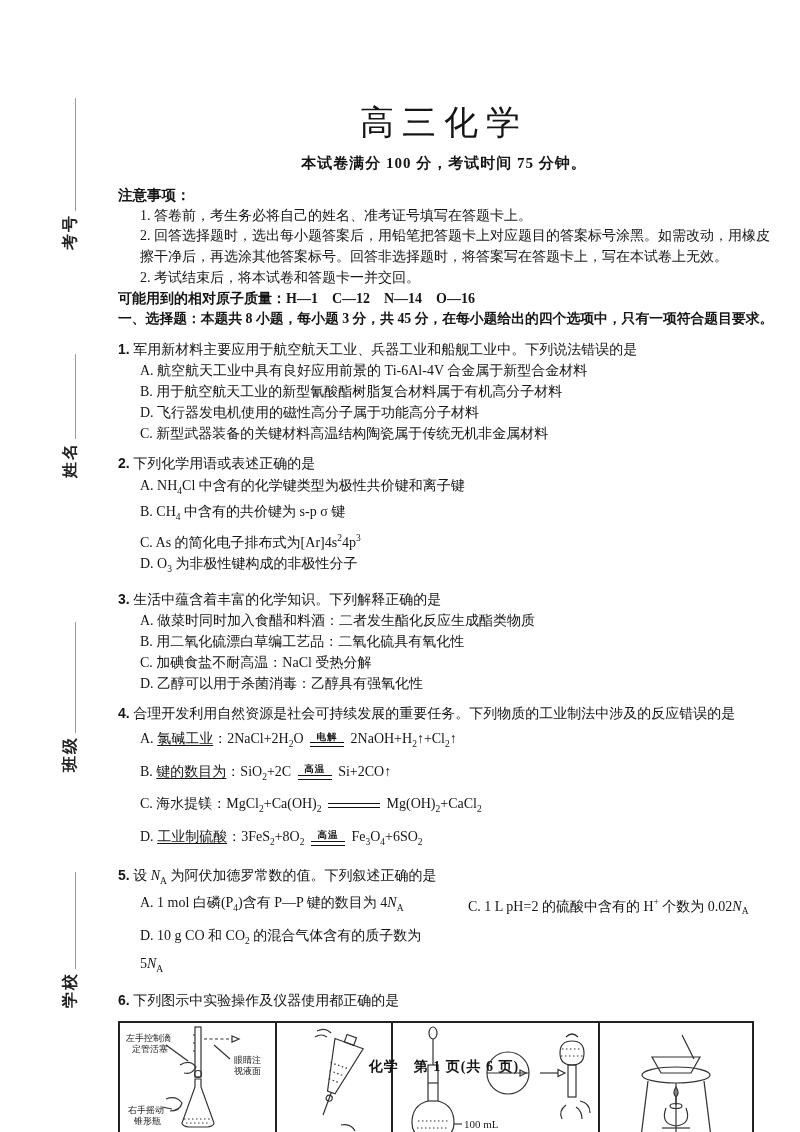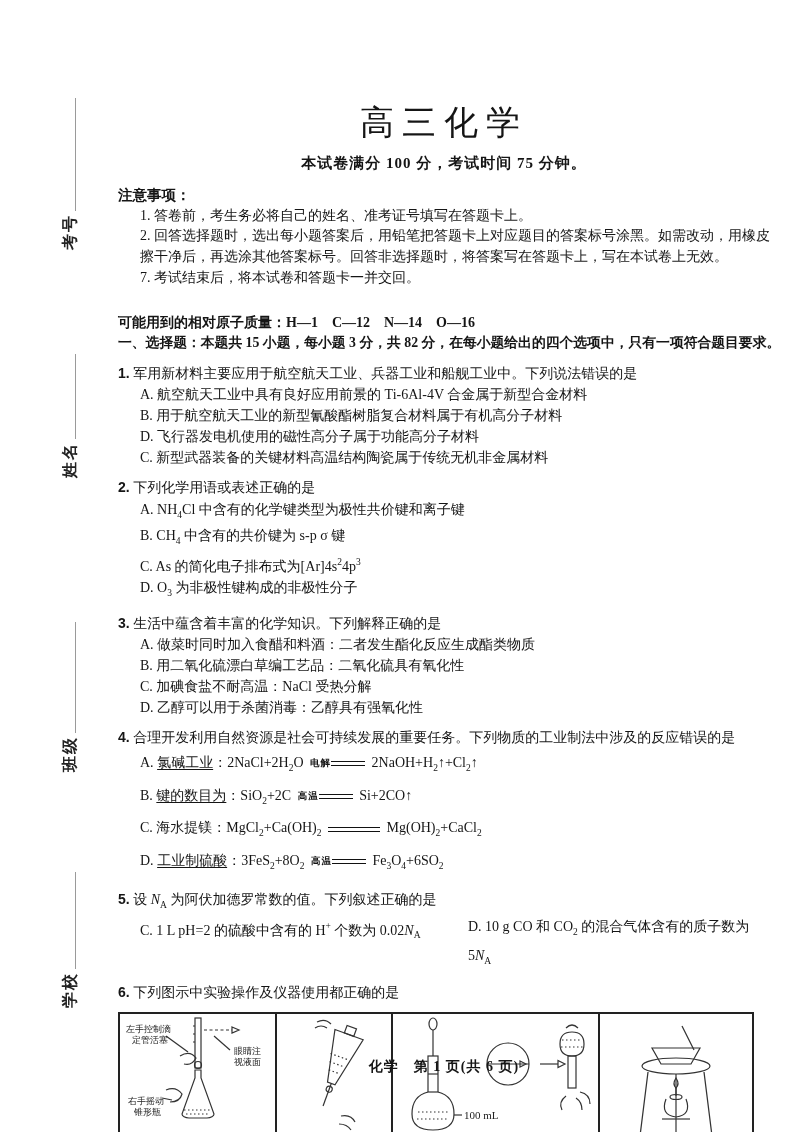--- a/index.html
+++ b/index.html
@@ -12,33 +12,33 @@
   .seal{position:absolute;left:79px;height:20px;transform:rotate(-90deg);
         transform-origin:0 100%;display:flex;align-items:flex-end;gap:3px;}
   .seal-label{font-size:16px;font-weight:700;letter-spacing:2px;line-height:18px;color:#222;white-space:nowrap;}
   .seal-line{flex:1;border-bottom:1.2px solid #9a9a9a;margin-bottom:3px;}
   
   .content{position:absolute;left:118px;top:0;width:652px;}
   .title{margin-top:100px;text-align:center;font-size:34px;font-weight:400;letter-spacing:8px;line-height:45px;}
   .subtitle{margin-top:9px;text-align:center;font-size:15px;font-weight:700;letter-spacing:1px;line-height:19px;}
   .notice-head{margin-top:12px;font-size:14.5px;font-weight:700;line-height:20.5px;}
   .notice-item{font-size:14px;line-height:20.8px;padding-left:22px;text-align:justify;}
-  .masses{font-size:14px;font-weight:700;line-height:20.5px;margin-top:24px;}
+  .masses{font-size:14px;font-weight:700;line-height:20.5px;}
   .masses .vals{font-weight:700;}
   .section{font-weight:700;font-size:13.8px;line-height:20.5px;white-space:nowrap;}
   .q-stem{font-size:14px;line-height:20.5px;margin-top:9px;}
   .qnum{font-weight:700;font-family:"Liberation Sans","DejaVu Sans",sans-serif;}
   .opt{font-size:14px;line-height:21px;padding-left:22px;}
   .q4 .opt{line-height:27px;}
   .opts-grid{display:grid;grid-template-columns:328px 1fr;}
   .opts-grid .opt{line-height:23px;}
   sub,sup{font-size:9.5px;}
   u{text-decoration-thickness:1px;text-underline-offset:2px;}
   
-  .eqw{display:inline-flex;flex-direction:row;align-items:center;vertical-align:middle;margin:0 3px;justify-content:space-between;}
+  .eqw{display:inline-flex;flex-direction:column;align-items:center;vertical-align:middle;margin:0 3px;justify-content:space-between;}
   .eqw .cond{font-size:9.5px;font-weight:700;line-height:1.15;letter-spacing:1px;}
   .dl{display:inline-block;width:34px;height:5px;box-sizing:border-box;
       border-top:1.6px solid #111;border-bottom:1.6px solid #111;}
   .dl-long{width:52px;}
   
   .fig-table{margin-top:9px;border-collapse:collapse;table-layout:fixed;}
   .fig-table td{border:2px solid #222;padding:0;vertical-align:middle;text-align:center;margin-left:23px;}
   .fig-img{height:132px;}
   .fig-cap{height:30px;font-size:13px;font-weight:600;font-family:"Liberation Serif",serif;}
   .fig-table svg{display:block;margin:0 auto;}
@@ -68,25 +68,25 @@
   <span class="seal-line"></span>
 </div>
 
 <div class="content">
   <div class="title">高三化学</div>
   <div class="subtitle">本试卷满分 100 分，考试时间 75 分钟。</div>
 
   <div class="notice-head">注意事项：</div>
   <div class="notice-item">1. 答卷前，考生务必将自己的姓名、准考证号填写在答题卡上。</div>
   <div class="notice-item">2. 回答选择题时，选出每小题答案后，用铅笔把答题卡上对应题目的答案标号涂黑。如需改动，用橡皮擦干净后，再选涂其他答案标号。回答非选择题时，将答案写在答题卡上，写在本试卷上无效。</div>
-  <div class="notice-item">7. 考试结束后，将本试卷和答题卡一并交回。</div>
+  <div class="notice-item">2. 考试结束后，将本试卷和答题卡一并交回。</div>
 
   <div class="masses"><span>可能用到的相对原子质量：</span><span class="vals">H—1　C—12　N—14　O—16</span></div>
 
-  <div class="section">一、选择题：本题共 15 小题，每小题 3 分，共 82 分，在每小题给出的四个选项中，只有一项符合题目要求。</div>
+  <div class="section">一、选择题：本题共 8 小题，每小题 3 分，共 45 分，在每小题给出的四个选项中，只有一项符合题目要求。</div>
 
   <div class="q">
     <div class="q-stem"><b class="qnum">1.</b> <span>军用新材料主要应用于航空航天工业、兵器工业和船舰工业中。下列说法错误的是</span></div>
     <div class="opt">A. 航空航天工业中具有良好应用前景的 Ti-6Al-4V 合金属于新型合金材料</div>
     <div class="opt">B. 用于航空航天工业的新型氰酸酯树脂复合材料属于有机高分子材料</div>
     <div class="opt">D. 飞行器发电机使用的磁性高分子属于功能高分子材料</div>
     <div class="opt">C. 新型武器装备的关键材料高温结构陶瓷属于传统无机非金属材料</div>
   </div>
 
   <div class="q">
@@ -120,20 +120,21 @@
         </span> Mg(OH)<sub>2</sub>+CaCl<sub>2</sub></div>
     <div class="opt">D. <u>工业制硫酸</u>：3FeS<sub>2</sub>+8O<sub>2</sub> <span class="eqw">
           <span class="cond">高温</span>
           <span class="dl"></span>
         </span> Fe<sub>3</sub>O<sub>4</sub>+6SO<sub>2</sub></div>
   </div>
 
   <div class="q">
     <div class="q-stem"><b class="qnum">5.</b> <span>设 <i>N</i><sub>A</sub> 为阿伏加德罗常数的值。下列叙述正确的是</span></div>
     <div class="opts-grid">
+      <div class="opt">A. 1 mol 白磷(P<sub>4</sub>)含有 P—P 键的数目为 4<i>N</i><sub>A</sub></div>
       <div class="opt">C. 1 L pH=2 的硫酸中含有的 H<sup>+</sup> 个数为 0.02<i>N</i><sub>A</sub></div>
       <div class="opt">D. 10 g CO 和 CO<sub>2</sub> 的混合气体含有的质子数为 5<i>N</i><sub>A</sub></div>
     </div>
   </div>
 
   <div class="q">
     <div class="q-stem"><b class="qnum">6.</b> <span>下列图示中实验操作及仪器使用都正确的是</span></div>
 
     <table class="fig-table">
       <tbody>

